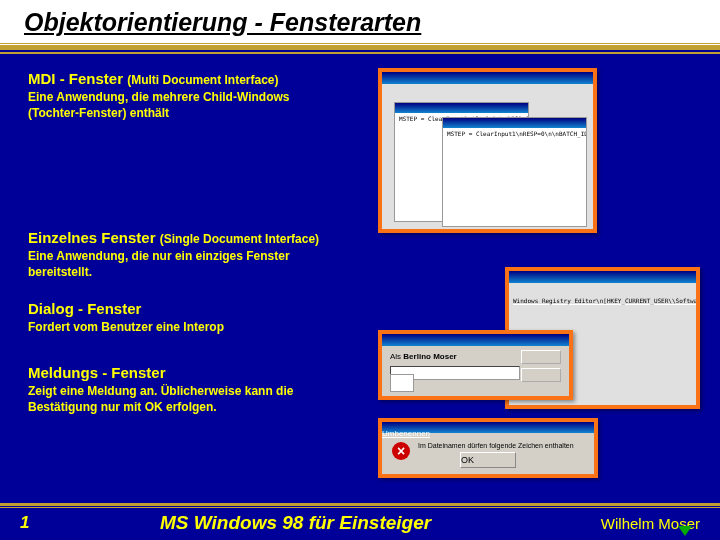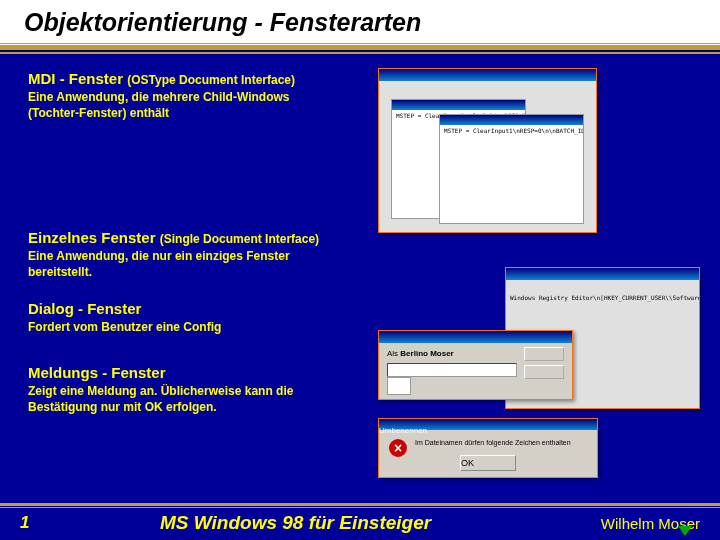--- a/index.html
+++ b/index.html
@@ -14,20 +14,21 @@
   }
   .slide-title {
     color: #000000;
     background: #ffffff;
     font-size: 25px;
     font-weight: bold;
     font-style: italic;
     padding: 8px 0 6px 24px;
     border-bottom: 3px double #c0a030;
     width: 100%;
+    text-decoration: underline;
   }
   .title-underline {
     height: 4px;
     background: linear-gradient(#c0a030, #c0a030);
     margin-bottom: 2px;
   }
   .title-underline2 {
     height: 2px;
     background: #c0a030;
   }
@@ -100,22 +101,23 @@
     width: 0;
     height: 0;
     border-left: 7px solid transparent;
     border-right: 7px solid transparent;
     border-top: 10px solid #00aa00;
   }
   
   .shot {
     position: absolute;
     background: #e0e0e0;
-    border: 1px solid #f97316;
+    border: 4px solid #f97316;
     box-shadow: 2px 2px 4px rgba(0,0,0,.4);
+    text-decoration: underline;
   }
   .shot .tb { height: 12px; background: linear-gradient(#000080,#1084d0); }
   .shot .inner {
     position: absolute;
     background: #fff;
     border: 1px solid #999;
   }
   .shot .inner .tb2 { height: 10px; background: linear-gradient(#000080,#1084d0); }
   .shot1 { top: 68px; left: 378px; width: 219px; height: 165px; }
   .shot1 .inner.a { top: 30px; left: 12px; width: 135px; height: 120px; }
@@ -148,36 +150,36 @@
   <div class="slide-title">Objektorientierung - Fensterarten</div>
 </div>
 <div class="title-underline"></div>
 <div class="title-underline2"></div>
 
 <div class="content">
 
   <div class="section" style="margin-top:6px; margin-bottom:108px;">
     <div class="sec-title">
       <span>MDI - Fenster</span>
-      <span class="paren">(OSType Document Interface)</span>
+      <span class="paren">(Multi Document Interface)</span>
     </div>
     <div class="sec-desc">Eine Anwendung, die mehrere Child-Windows (Tochter-Fenster)  enthält</div>
   </div>
 
   <div class="section" style="">
     <div class="sec-title">
       <span>Einzelnes Fenster</span>
       <span class="paren">(Single Document Interface)</span>
     </div>
     <div class="sec-desc">Eine Anwendung, die nur ein einziges Fenster bereitstellt.</div>
   </div>
 
   <div class="section" style="margin-bottom:28px;">
     <div class="sec-title">Dialog - Fenster</div>
-    <div class="sec-desc">Fordert vom Benutzer eine Config</div>
+    <div class="sec-desc">Fordert vom Benutzer eine Interop</div>
   </div>
 
   <div class="section">
     <div class="sec-title">Meldungs - Fenster</div>
     <div class="sec-desc" style="max-width:320px;">Zeigt eine Meldung an. Üblicherweise kann die Bestätigung nur mit OK erfolgen.</div>
   </div>
 
 </div>
 
 <div class="shot shot1">

